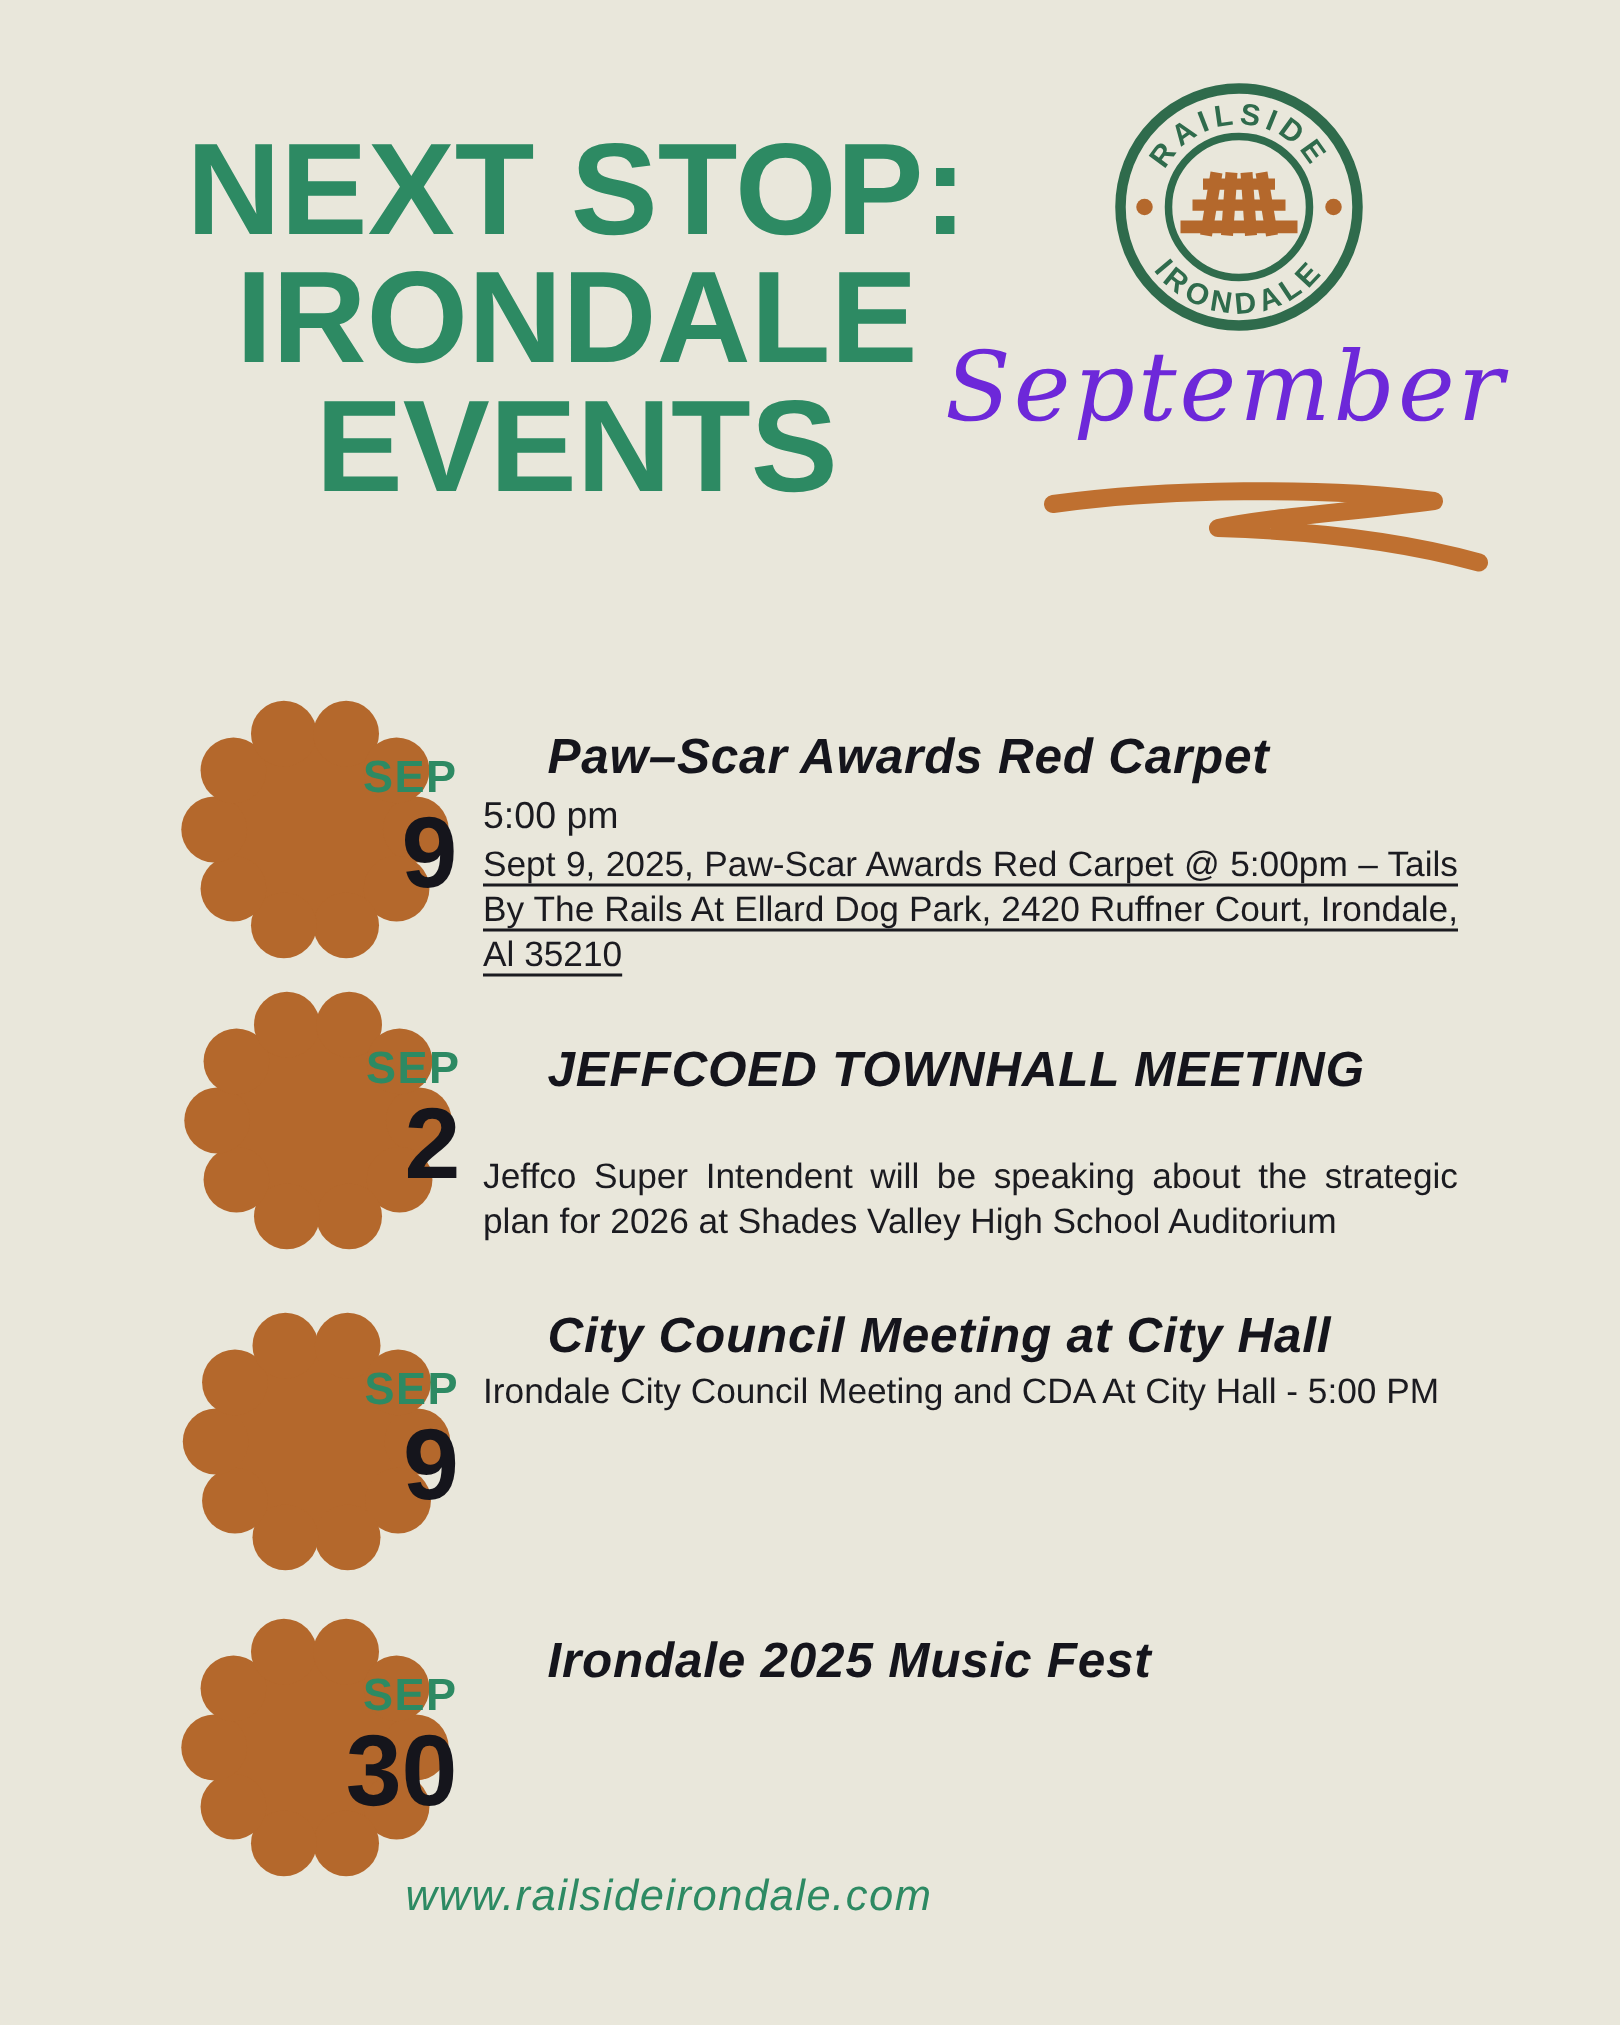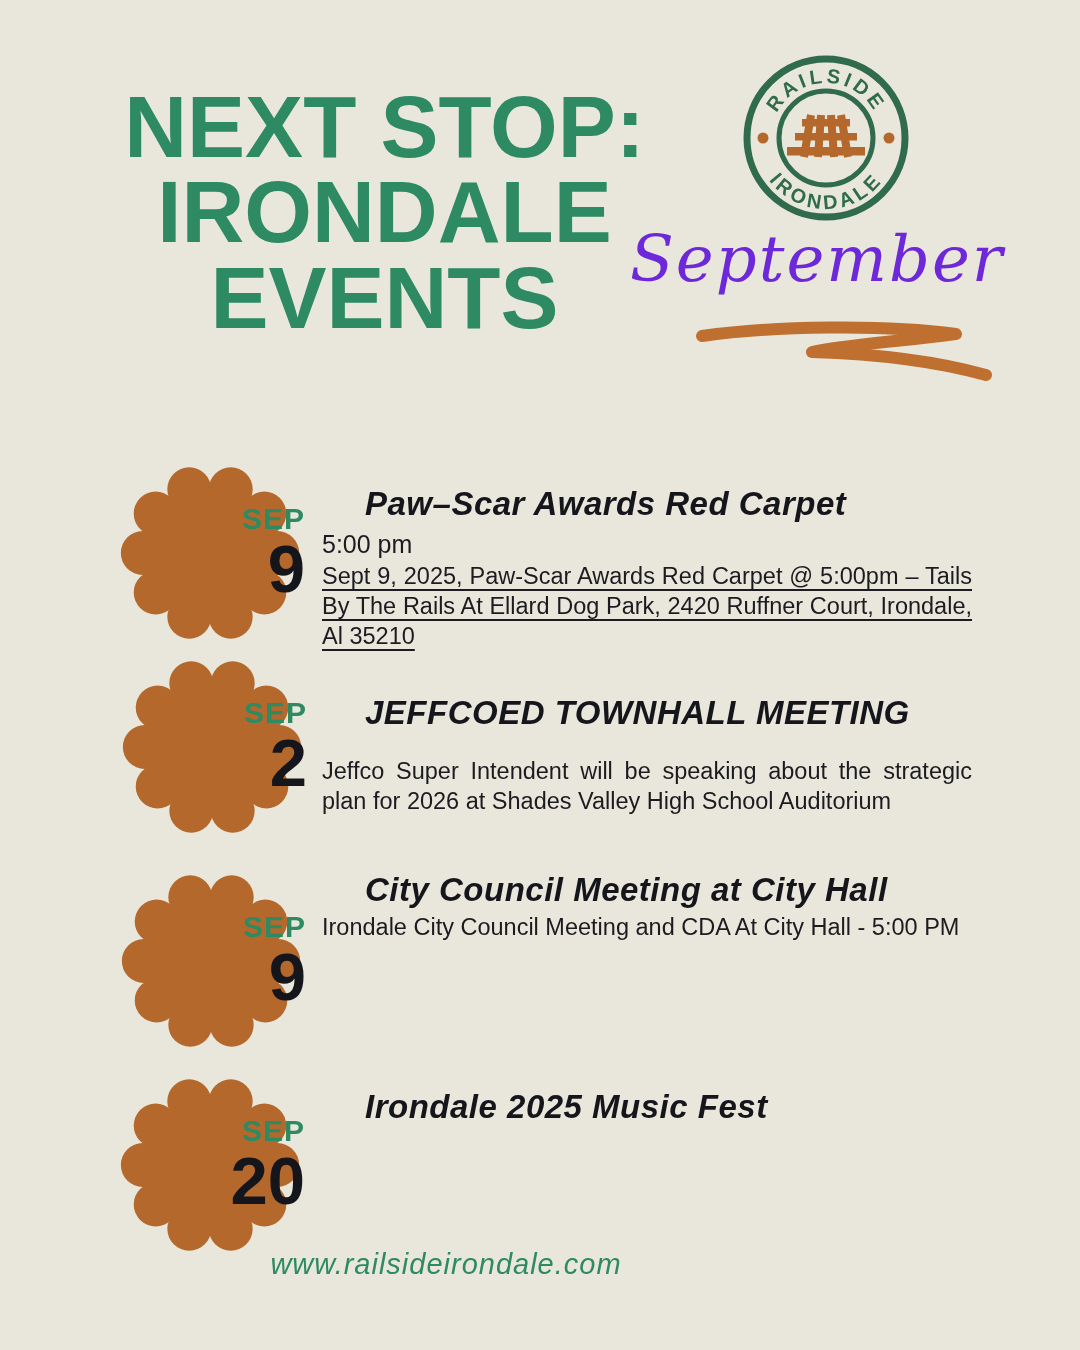--- a/index.html
+++ b/index.html
@@ -58,21 +58,21 @@
   .event-time{font-size:25px;margin-top:5px;line-height:1.2;}
   .event-desc{
     font-size:23.5px;line-height:30px;text-align:justify;margin-top:4px;
   }
   .event-desc.u{
     text-decoration:underline;
     text-underline-offset:5px;
     text-decoration-thickness:2px;
   }
   .gap-sm{margin-top:2px;}
-  .gap-md{margin-top:23px;}
+  .gap-md{margin-top:36px;}
   
   .footer{
     position:absolute;left:0;top:1248px;width:892px;
     text-align:center;
     font-style:italic;font-size:29px;letter-spacing:1px;
     color:var(--green,#2d8a63);
   }
   a.footer-link{color:inherit;text-decoration:none;cursor:pointer;}
 </style>
 </head>
@@ -208,21 +208,21 @@
         <circle cx="27.8" cy="92" r="15"></circle>
           <circle cx="19" cy="65" r="15"></circle>
         <circle cx="27.8" cy="38" r="15"></circle>
           <circle cx="50.8" cy="21.3" r="15"></circle>
         <circle cx="79.2" cy="21.3" r="15"></circle>
           <circle cx="102.2" cy="38" r="15"></circle>
       </g>
     </svg>
     <div class="inner">
       <div class="badge-month">SEP</div>
-      <div class="badge-day">20</div>
+      <div class="badge-day">30</div>
     </div>
   </div>
   <div class="event-text" style="top:1086px;">
     <div class="event-title" style="max-width:650px;">Irondale 2025 Music Fest</div>
   </div>
 
   <div class="footer">
     <a class="footer-link">www.railsideirondale.com</a>
   </div>
 

